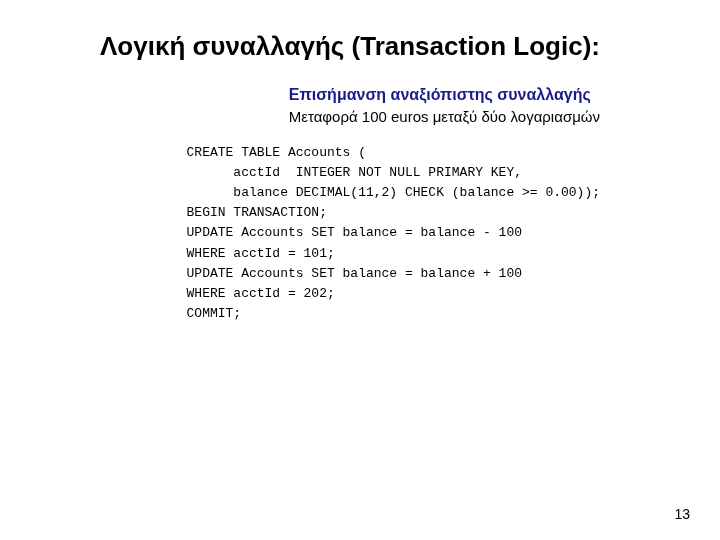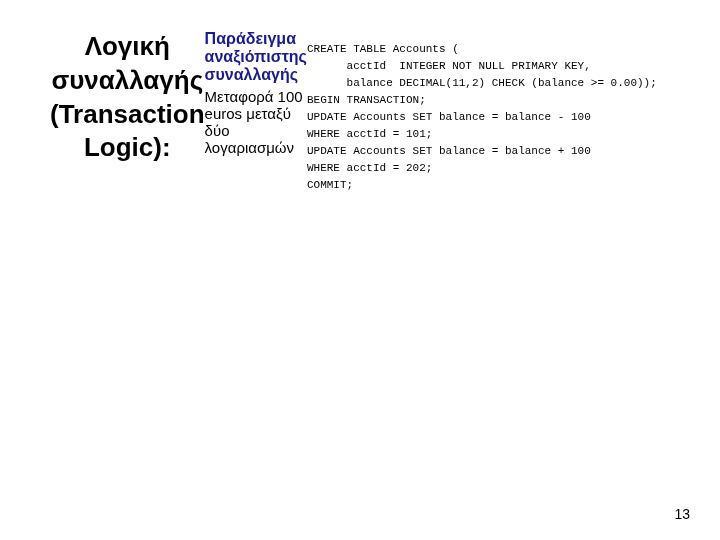--- a/index.html
+++ b/index.html
@@ -15,20 +15,22 @@
       font-family: Arial, sans-serif;
       position: relative;
       overflow: hidden;
     }
 
     .slide-container {
       width: 650px;
       height: 540px;
       padding: 30px 50px 30px 50px;
       display: flex;
+      flex-direction: column;
+      align-items: flex-end;
     }
 
     .title-section {
       text-align: center;
       margin-bottom: 22px;
     }
 
     .title-main {
       font-size: 26px;
       font-weight: bold;
@@ -47,25 +49,25 @@
       margin-bottom: 4px;
     }
 
     .subtitle-normal {
       font-size: 15px;
       color: #000000;
     }
 
     .code-block {
       font-family: 'Courier New', Courier, monospace;
-      font-size: 11px;
+      font-size: 13px;
       color: #000000;
       line-height: 1.55;
       white-space: pre;
-      margin-top: 11px;
+      margin-top: 2px;
     }
 
     .page-number {
       position: absolute;
       bottom: 18px;
       right: 30px;
       font-size: 14px;
       color: #000000;
     }
   </style>
@@ -74,21 +76,21 @@
 
 <div class="slide-container">
 
   <div class="title-section">
     <div class="title-main">
       <span>Λογική συναλλαγής (Transaction Logic):</span><br>
     </div>
   </div>
 
   <div class="subtitle-section">
-    <div class="subtitle-bold">Παράδειγμα αναξιόπιστης συναλλαγής</div>
+    <div class="subtitle-bold">Επισήμανση αναξιόπιστης συναλλαγής</div>
     <div class="subtitle-normal">Μεταφορά 100 euros μεταξύ δύο λογαριασμών</div>
   </div>
 
   <div class="code-block">CREATE TABLE Accounts (
       acctId  INTEGER NOT NULL PRIMARY KEY,
       balance DECIMAL(11,2) CHECK (balance &gt;= 0.00));
 BEGIN TRANSACTION;
 UPDATE Accounts SET balance = balance - 100
 WHERE acctId = 101;
 UPDATE Accounts SET balance = balance + 100

